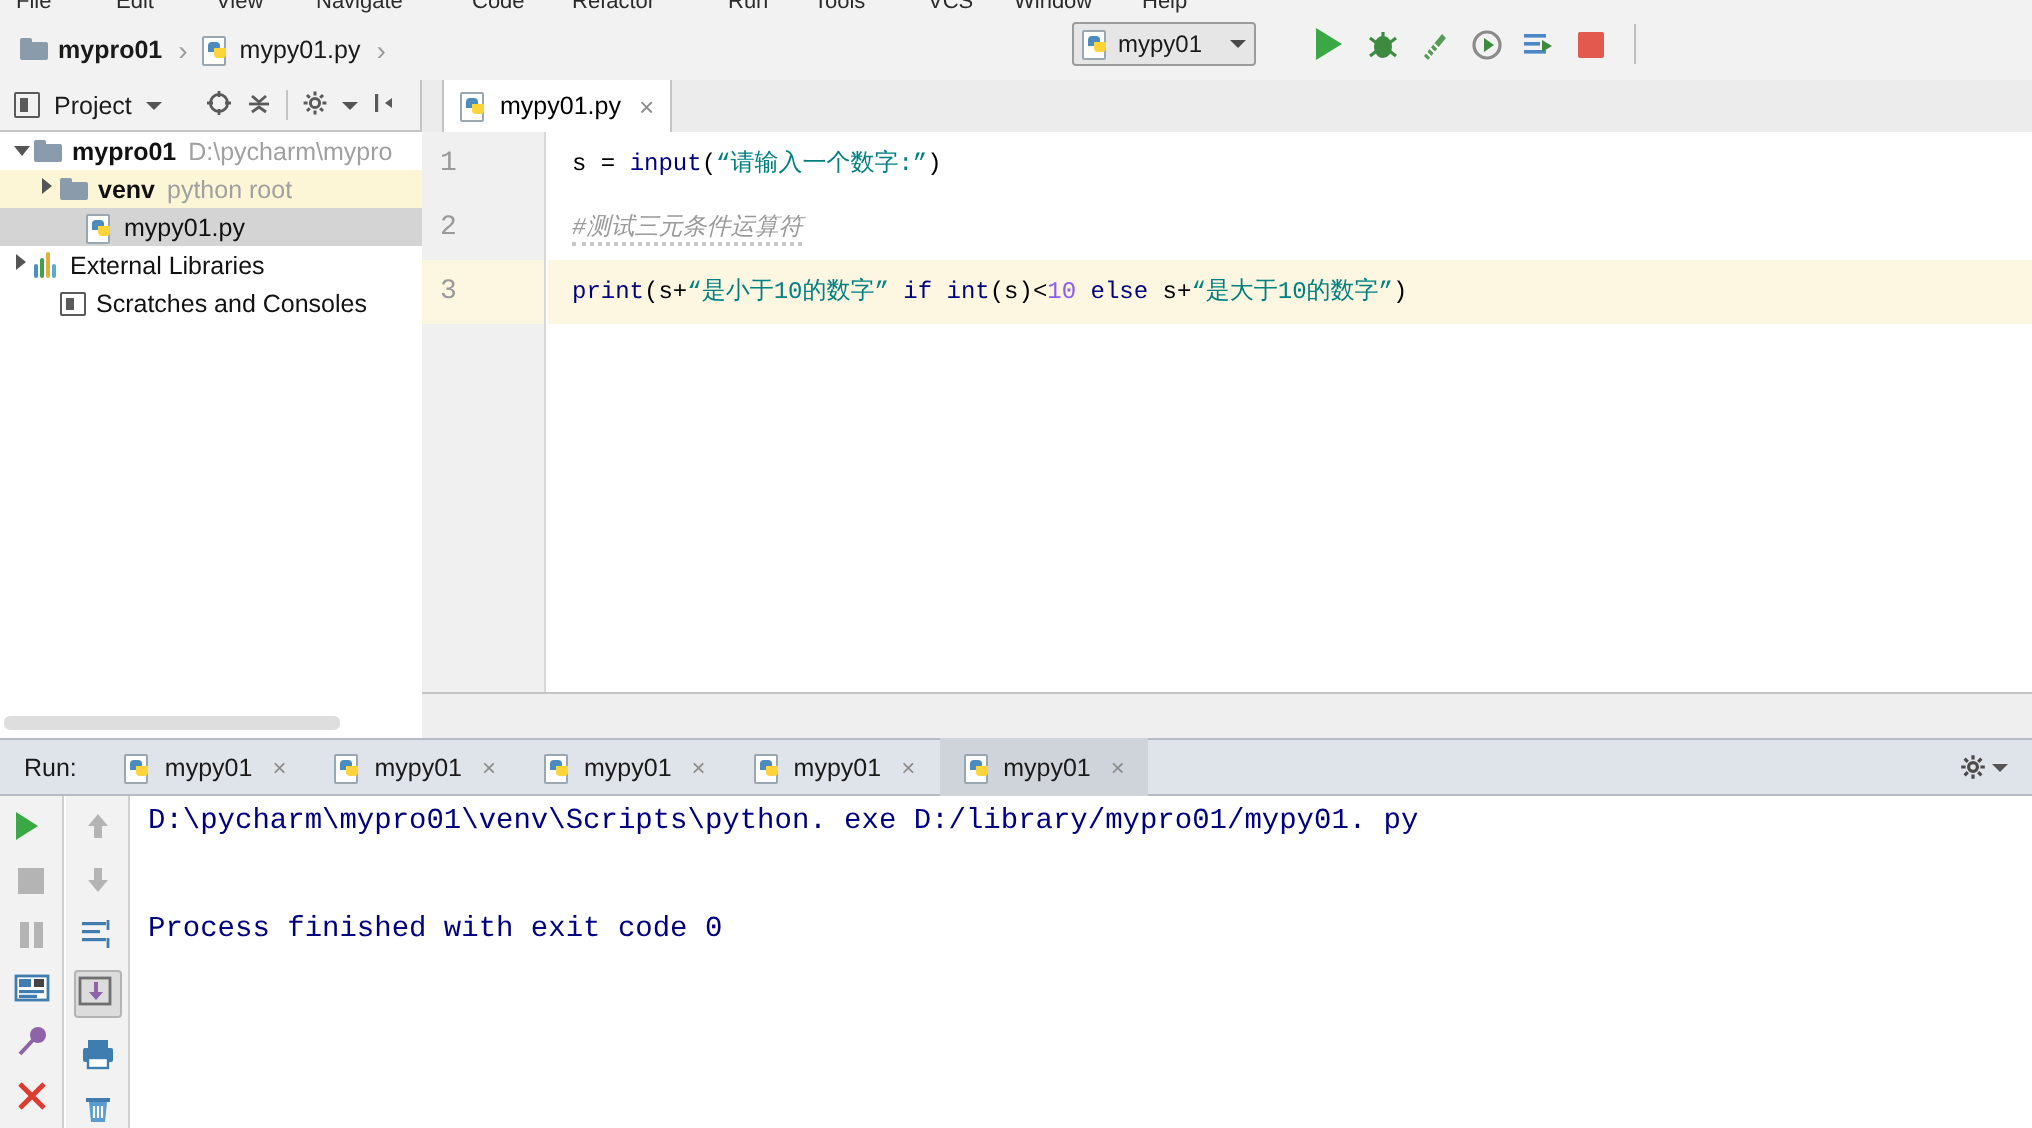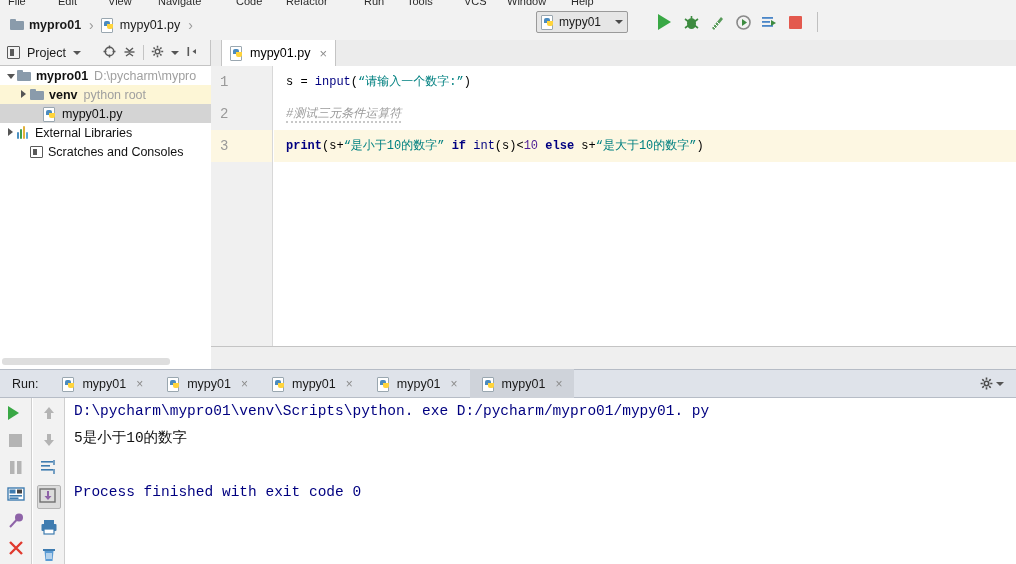--- a/index.html
+++ b/index.html
@@ -121,24 +121,24 @@
     height:32px;line-height:32px;text-align:left;padding-left:9px;
     color:#999999;font-family:"Liberation Mono", monospace;font-size:14px;box-sizing:border-box;
   }
   .gl.hl{background:#fdf7e2;}
   .codearea{position:absolute;left:63px;top:0;right:0;height:280px;}
   .cline{
     height:32px;line-height:32px;padding-left:12px;white-space:nowrap;
     font-family:"Liberation Mono", monospace;font-size:12px;box-sizing:border-box;
   }
   .cline.hl{background:#fdf7e2;}
-  .k-def{color:#000080;font-weight:bold;}
+  .k-def{color:#000080;font-weight:normal;}
   .k-fn{color:#000080;}
   .k-str{color:#008080;}
-  .k-num{color:#4c1d95;}
+  .k-num{color:#8b5cf6;}
   .k-plain{color:#000000;}
   .k-cmt{color:#9a9a9a;font-style:italic;}
   .squig{border-bottom:2px dotted #c8c8c8;padding-bottom:0px;}
 
   .ed-bottom{
     position:absolute;left:211px;top:346px;width:805px;height:23px;background:#efefef;
     border-top:1px solid #c4c4c4;box-sizing:border-box;
   }
 
   
@@ -515,19 +515,18 @@
     <span class="ibtn">
       <svg width="18" height="18" viewBox="0 0 18 18">
           <rect x="3" y="4" width="12" height="2" fill="#3f7cb0"></rect>
           <path d="M4.5 6 h9 l-1 10 h-7 Z" fill="#5a9bd4"></path>
           <path d="M7 8 v6 M9 8 v6 M11 8 v6" stroke="#ffffff" stroke-width="1.1"></path>
         </svg>
     </span>
   </div>
 
   <div class="console" id="console">
-      <div class="oline"><span class="o-cmd">D:\pycharm\mypro01\venv\Scripts\python. exe D:/pycharm/mypro01/mypy01. py</span></div>
-      <div class="oline"><span class="o-txt">5是小于10的数字</span></div>
+      <div class="oline"><span class="o-cmd">D:\pycharm\mypro01\venv\Scripts\python. exe D:/library/mypro01/mypy01. py</span></div>
       <div class="oline"><span class="o-txt">&nbsp;</span></div>
       <div class="oline"><span class="o-done">Process finished with exit code 0</span></div>
     </div>
 
 </div>
 
 </body></html>

